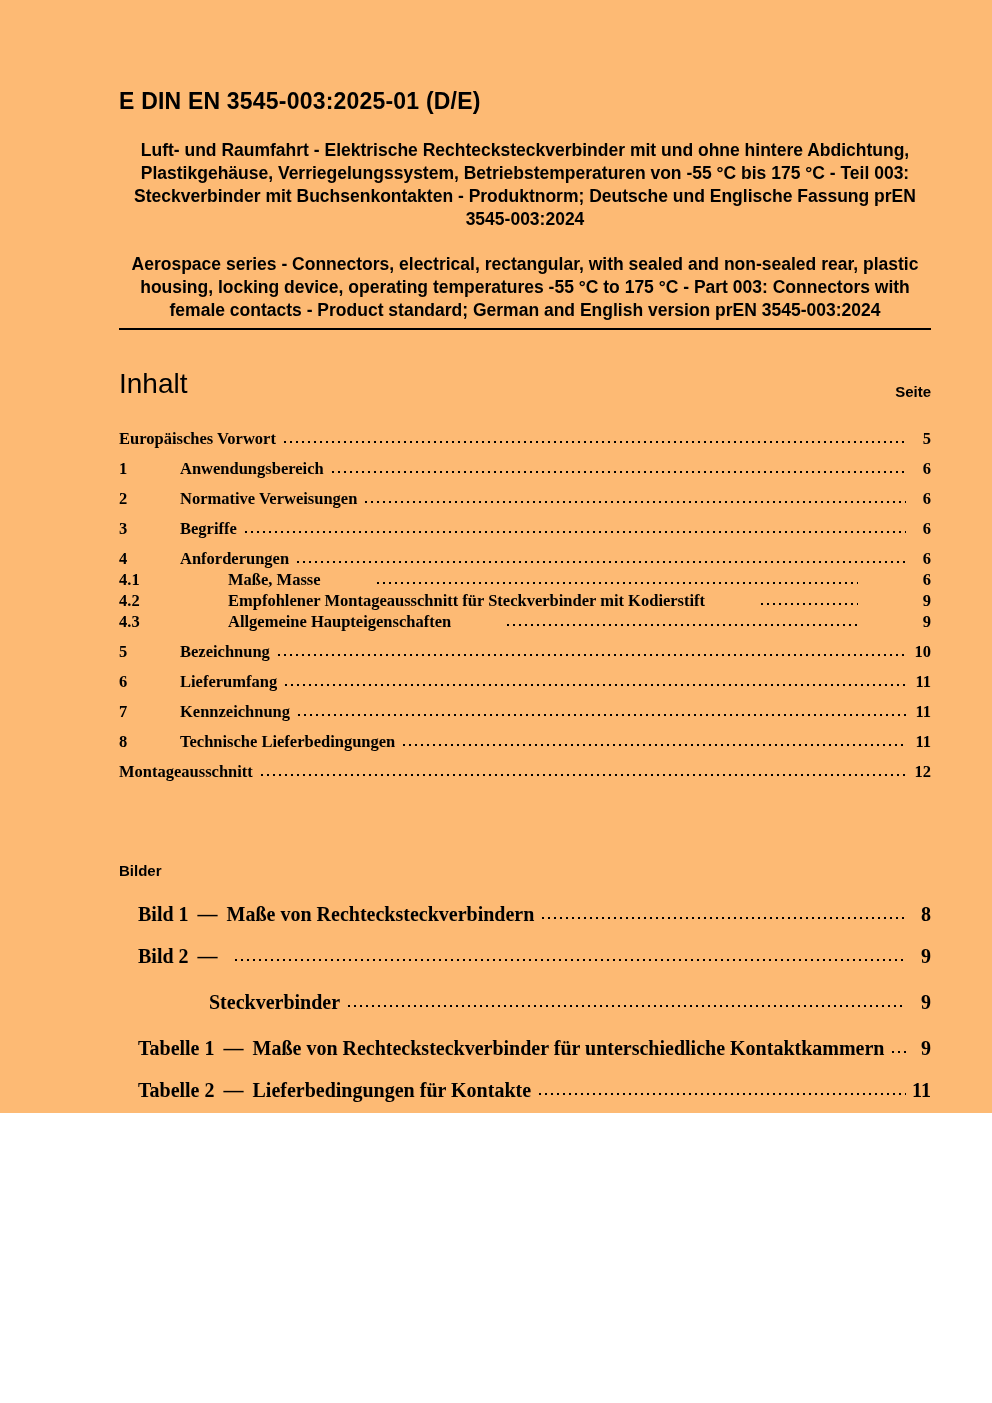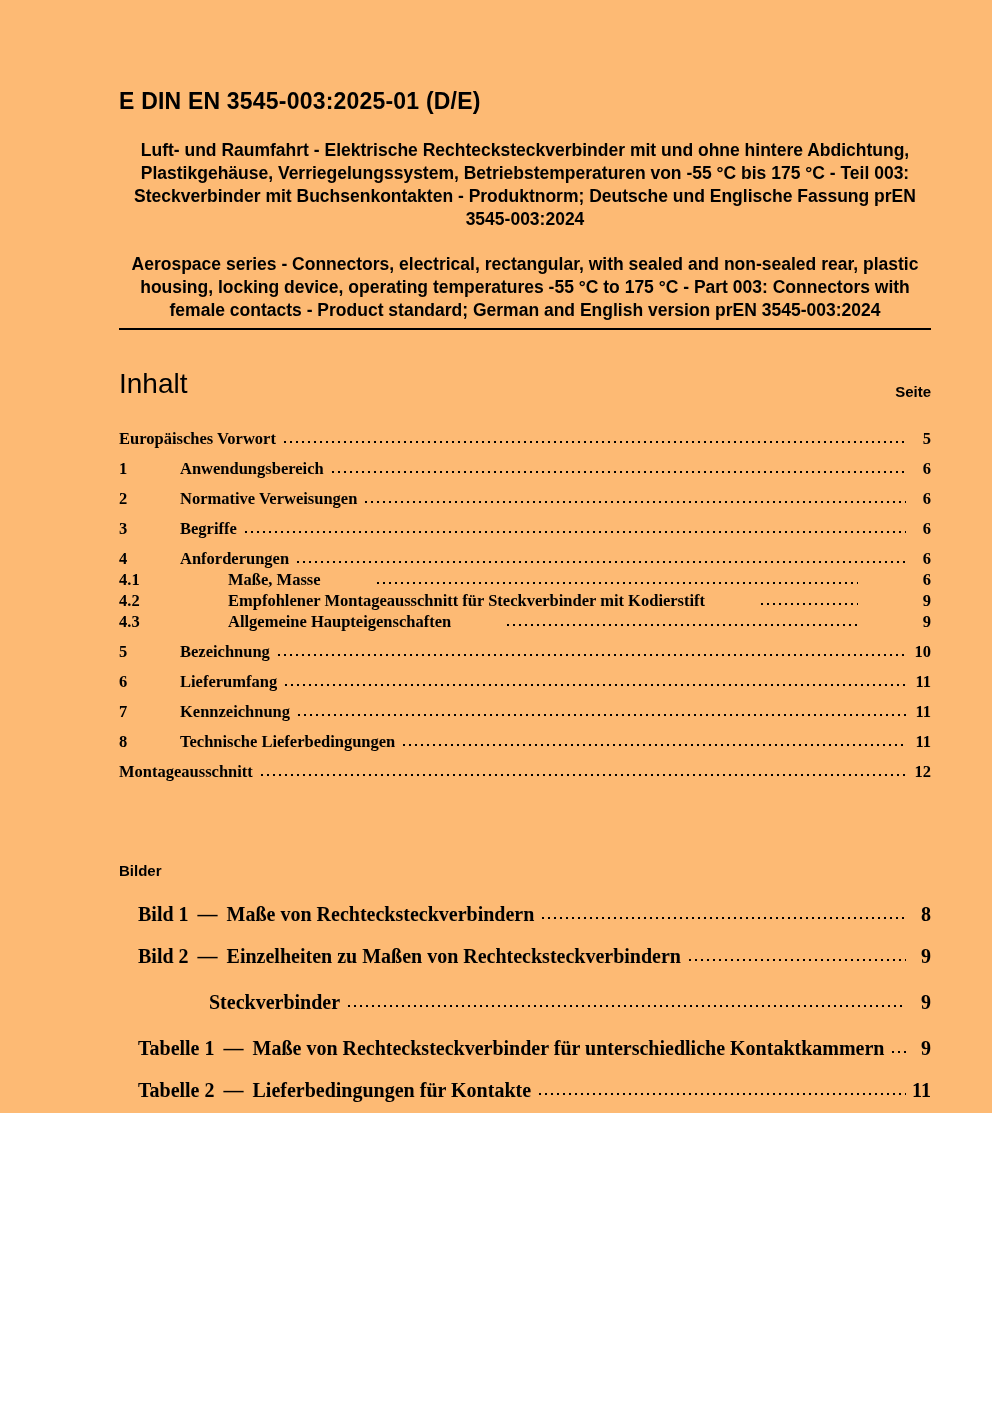--- a/index.html
+++ b/index.html
@@ -201,21 +201,20 @@
         <div class="fig-row">
           <span class="fig-label">Bild 1</span>
           <span class="fig-sep">—</span>
           <span class="fig-title">Maße von Rechtecksteckverbindern</span>
           <span class="dots"></span>
           <span class="toc-page">8</span>
         </div>
         <div class="fig-row">
           <span class="fig-label">Bild 2</span>
           <span class="fig-sep">—</span>
-          <span class="fig-title">Einzelheiten zu Maßen von Rechtecksteckverbindern</span>
           <span class="dots"></span>
           <span class="toc-page">9</span>
         </div>
         <div class="fig-multi">
           <div class="fig-row cont">
             <span>Steckverbinder</span>
             <span class="dots"></span>
             <span class="toc-page">9</span>
           </div>
         </div>

